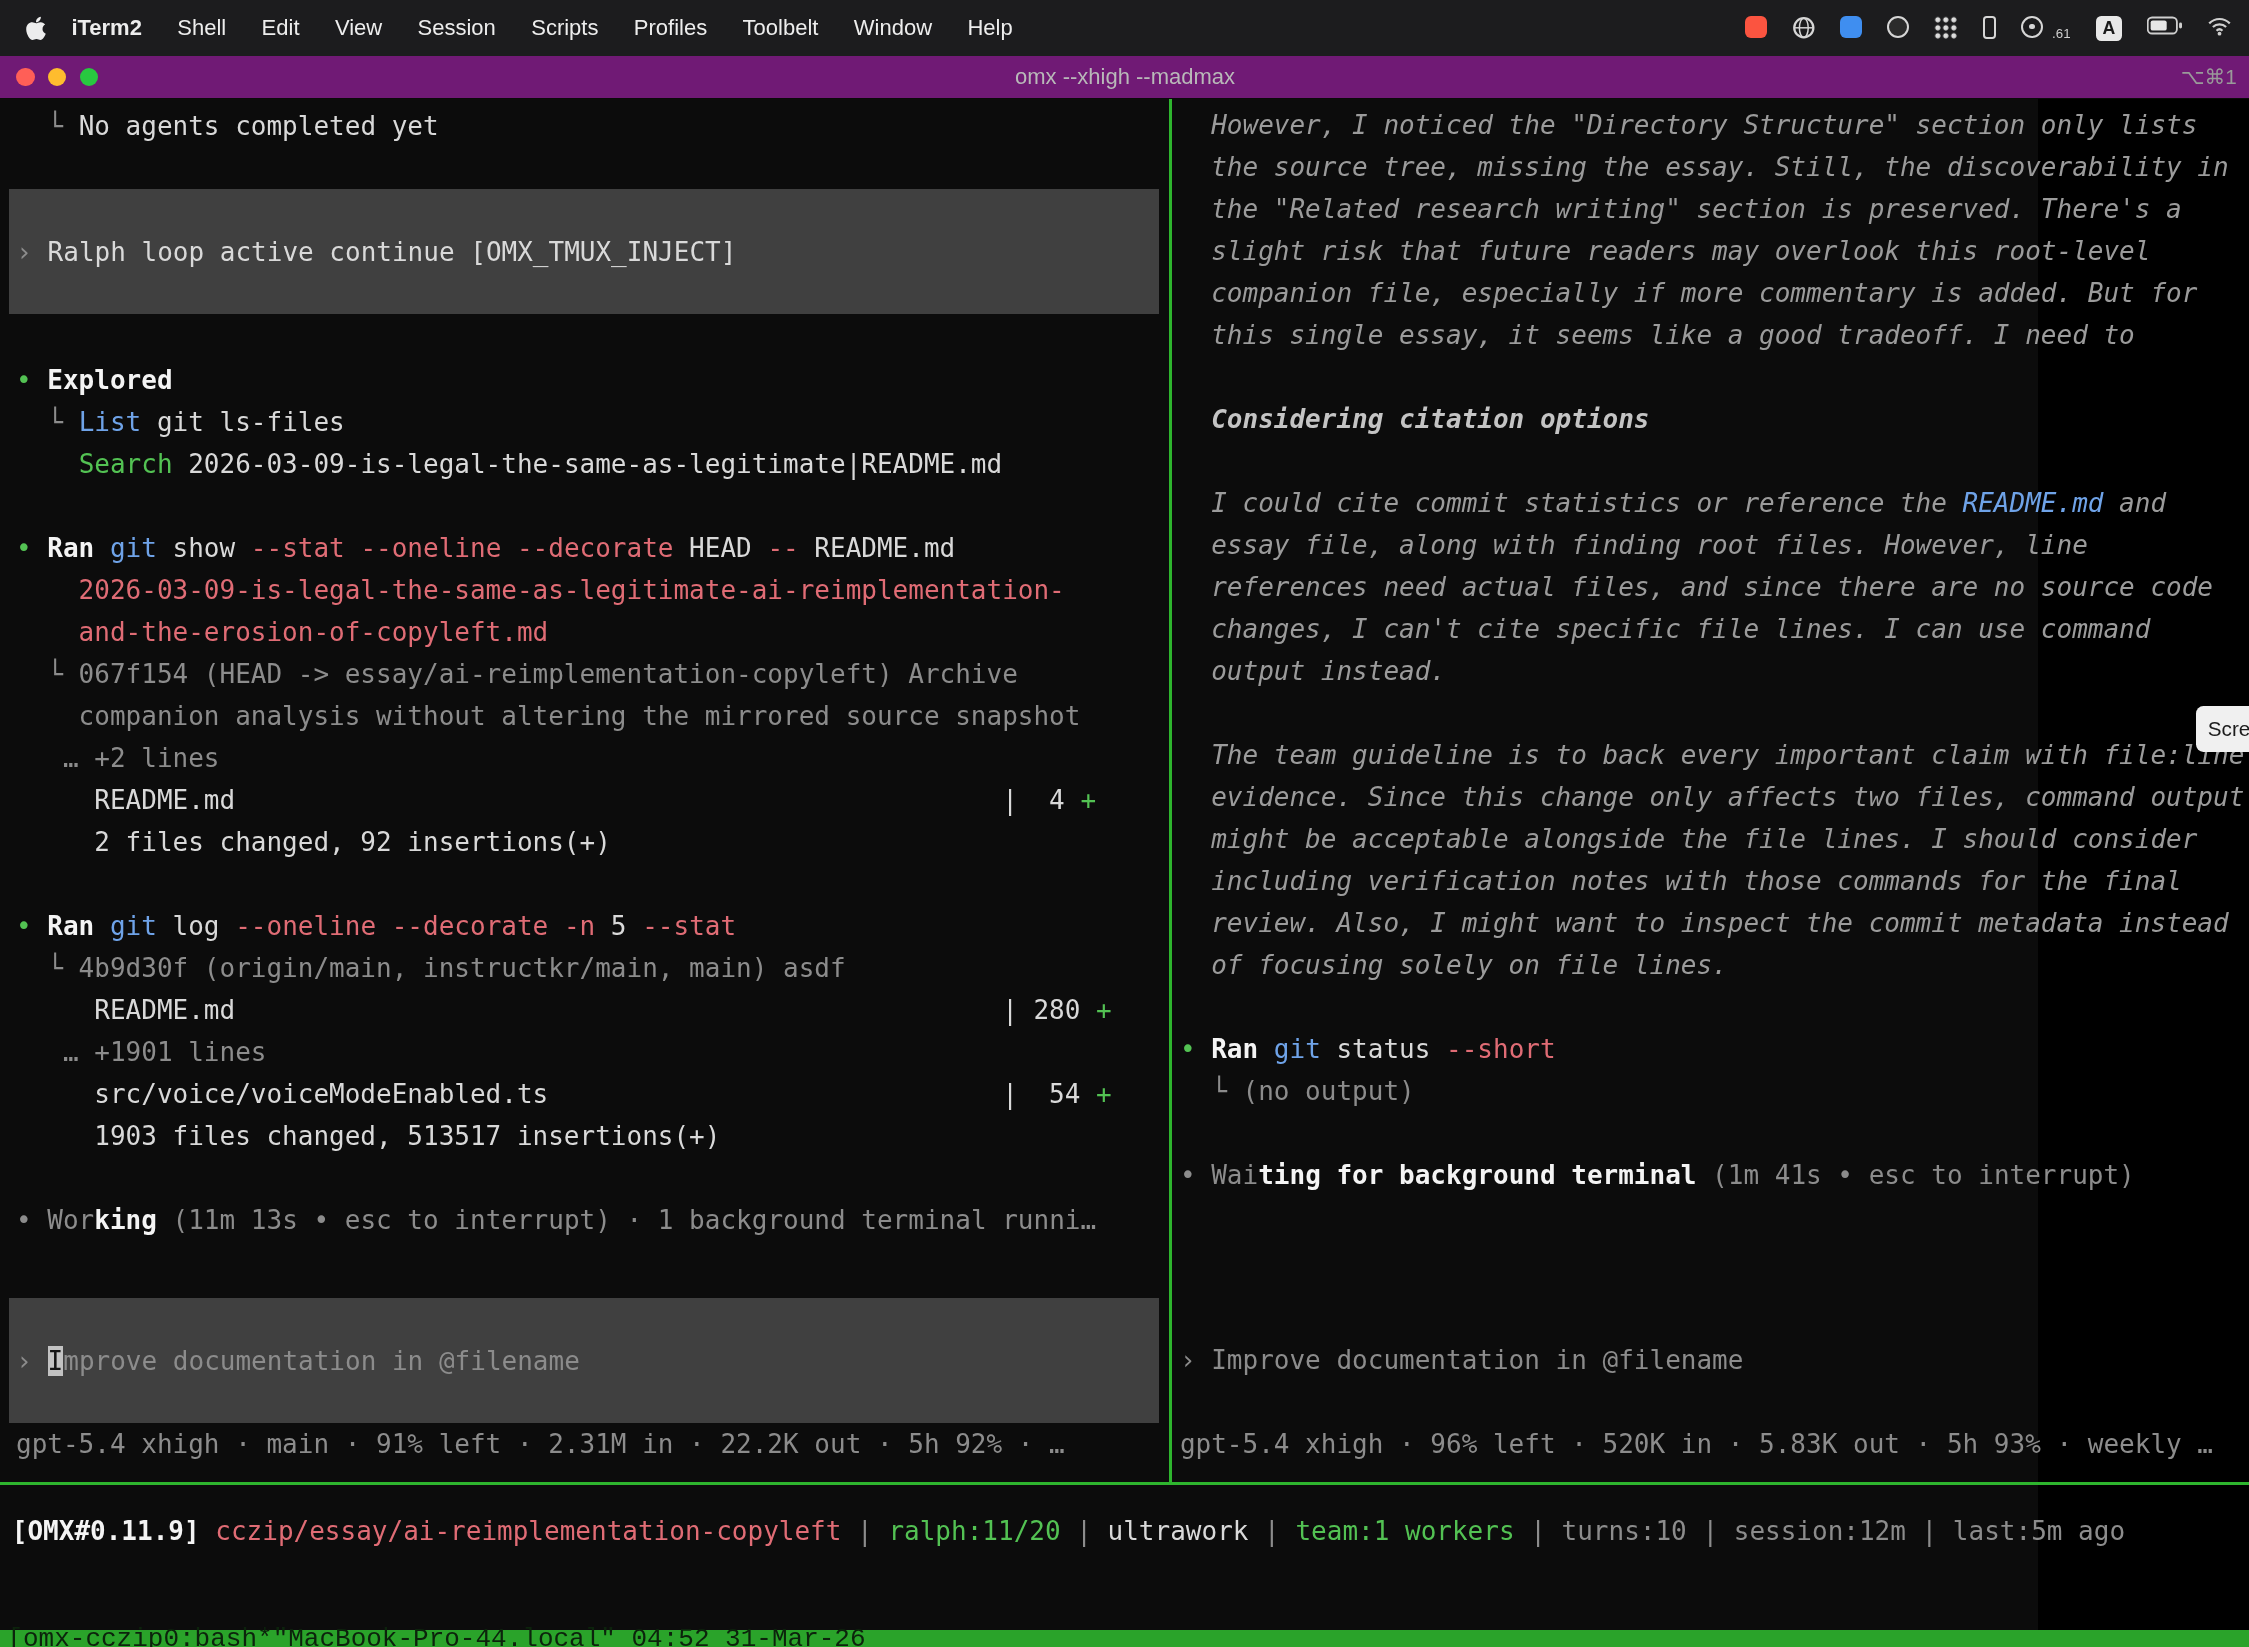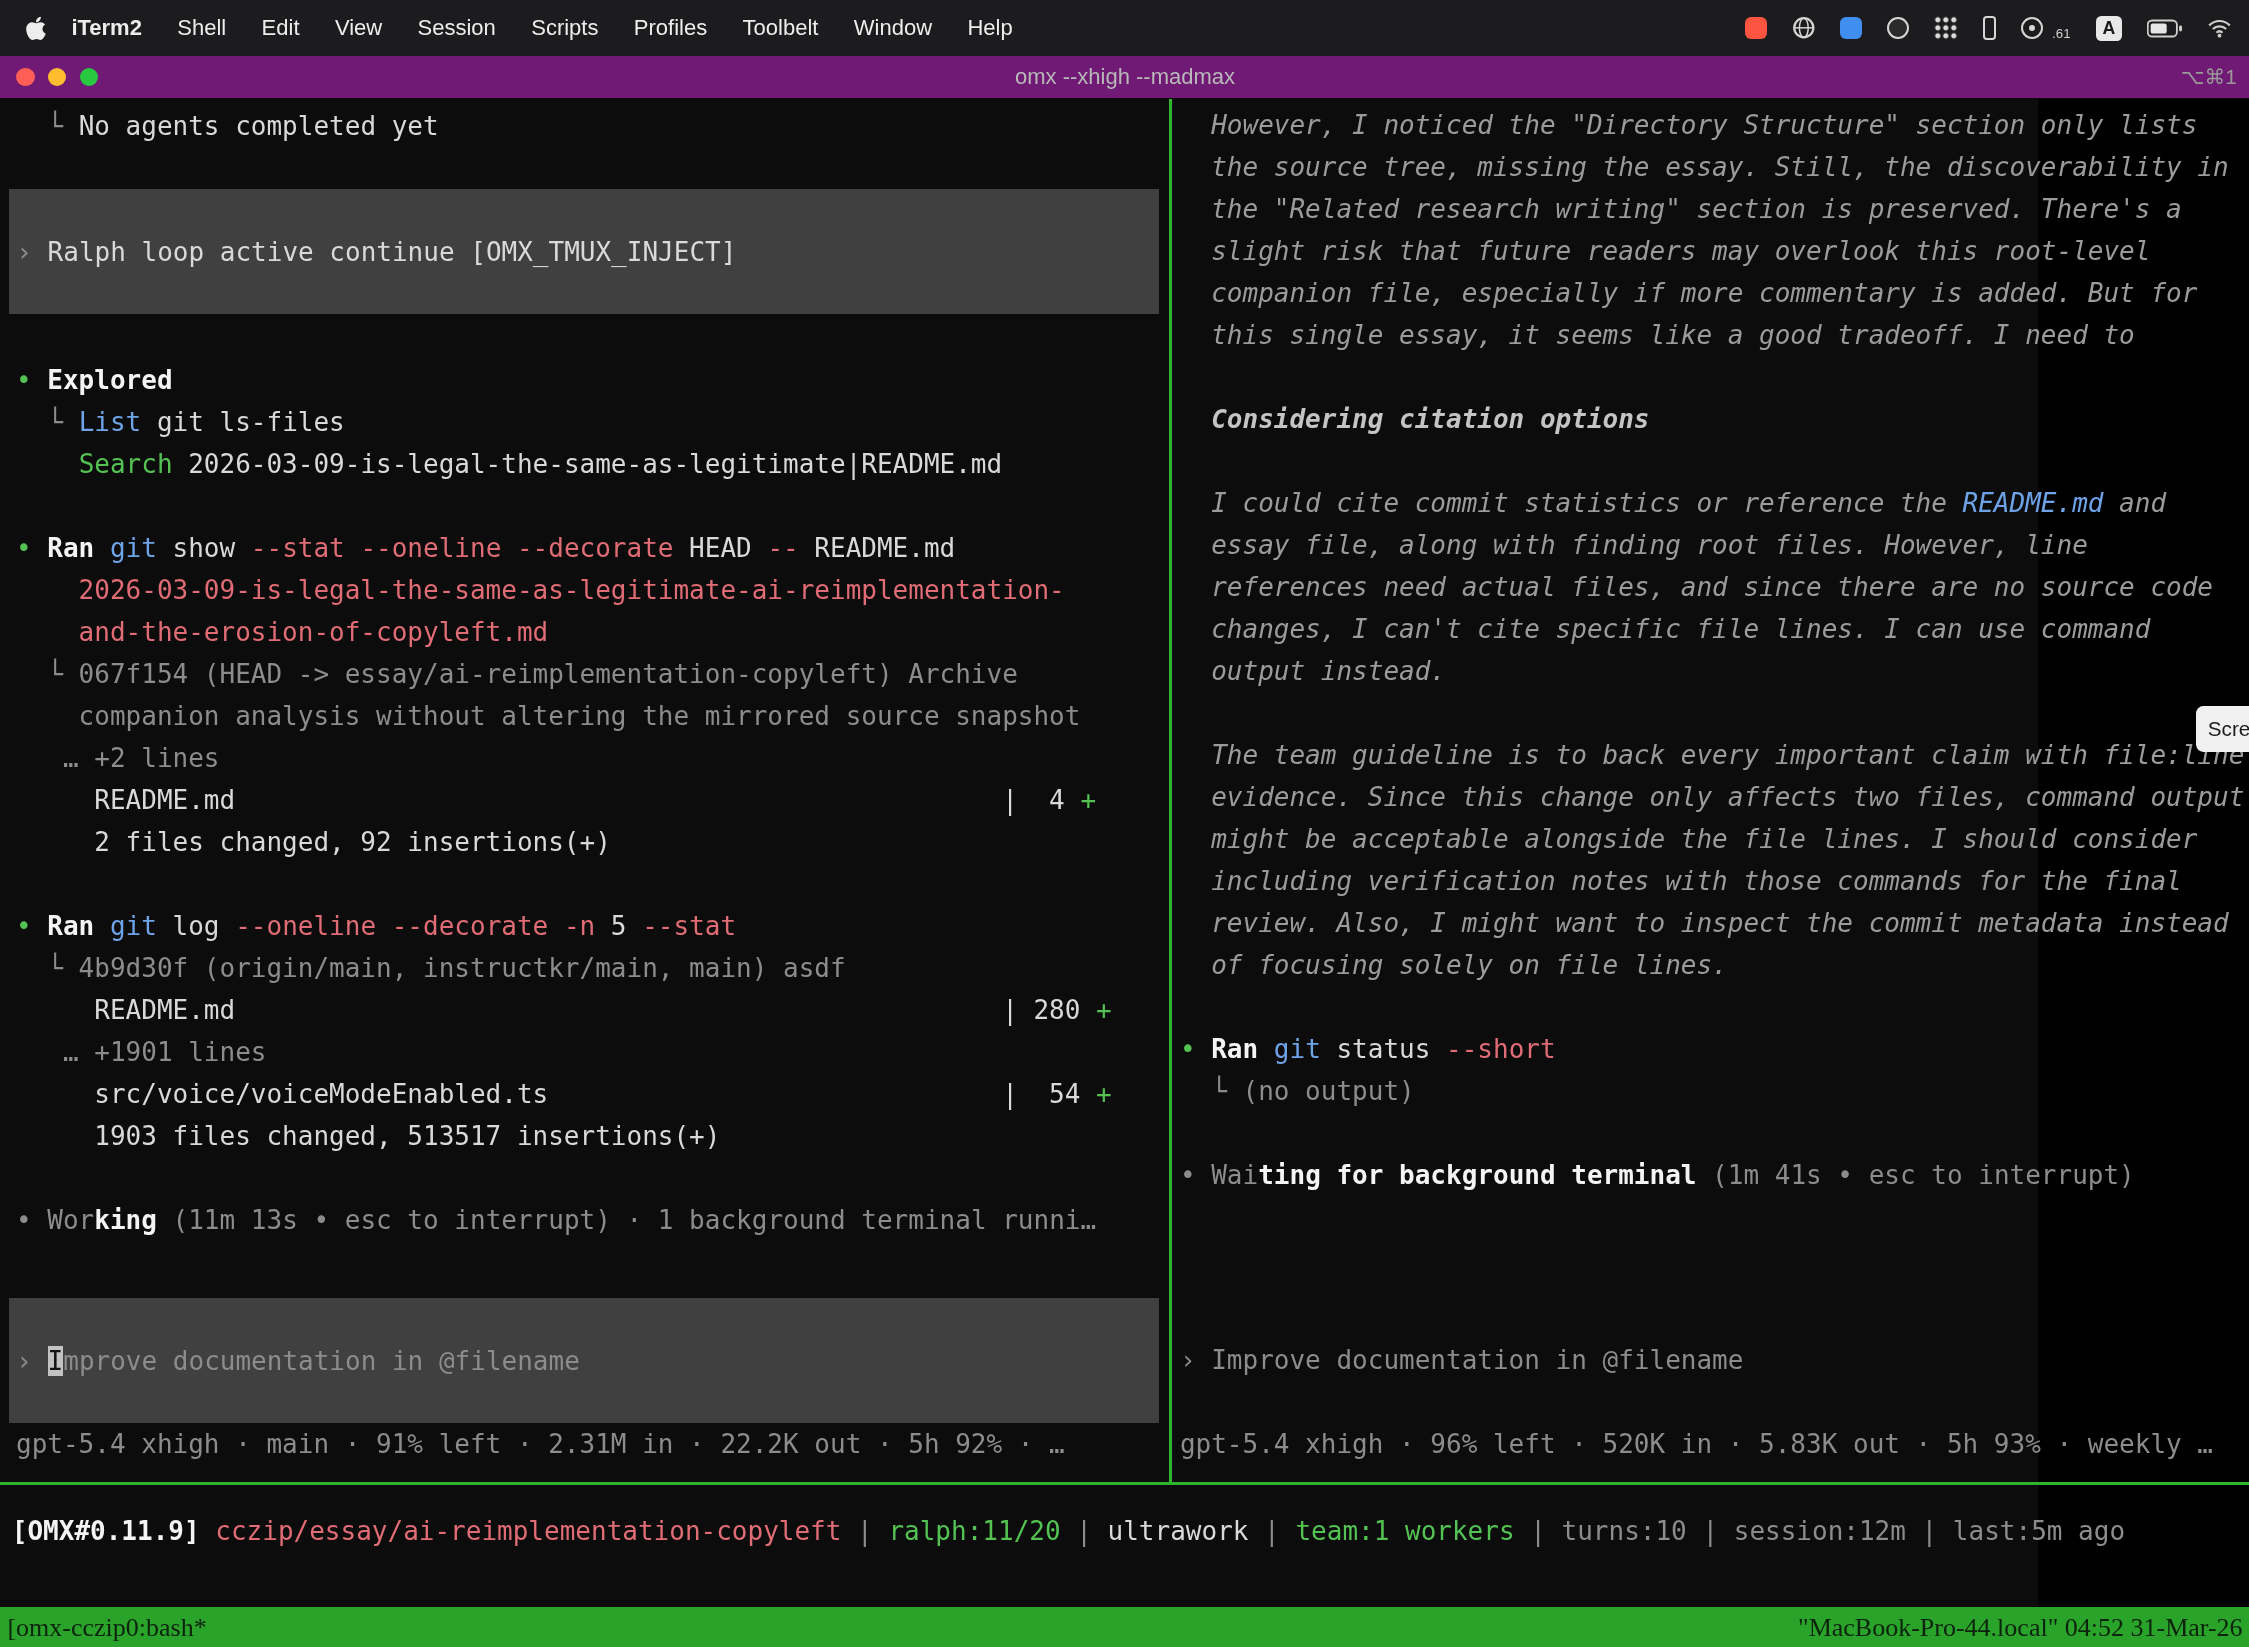--- a/index.html
+++ b/index.html
@@ -6,21 +6,21 @@
   html,body { width:2250px; height:1648px; }
   body { position:relative; overflow:hidden; background:#000; font-family:"Liberation Sans", sans-serif; }
 
   
   .menubar { position:absolute; top:0; left:0; width:2250px; height:56px; background:#1c1c1e;
              display:flex; align-items:center; padding:0 14.8px 0 22px; color:#f0f0f0; font-size:22px; }
   .mb-left { display:flex; align-items:center; }
   .mb-item { padding:0 17.7px; color:#ededed;text-align:center; }
   .mb-item.bold { font-weight:bold; }
   .apple-svg { height:26.6px; width:auto; display:block; margin:0 7.4px 0 4.4px; }
-  .mb-icons { margin-left:auto; display:flex; align-items:center; gap:25px; padding-right:3px; }
+  .mb-icons { margin-left:auto; display:flex; gap:25px; padding-right:3px; }
   .rec { width:22px; height:22px; border-radius:5.9px; background:#fb5440; display:inline-block; }
   .blue-app { width:22px; height:22px; border-radius:5.9px; background:#3f8ef0; display:inline-block; }
   .ring { width:22px; height:22px; border-radius:50%; border:2.2px solid #d6d6d6; background:#2b2b2b; display:inline-block; }
   .dots { width:23.6px; height:23.6px; display:inline-block;
           background-image:radial-gradient(circle, #dcdcdc 2.2px, transparent 3px);
           background-size:8px 8px; background-position:center; }
   .phone { width:13.3px; height:23.6px; border:2.2px solid #d6d6d6; border-radius:3.7px; display:inline-block; }
   .face { width:22px; height:22px; border-radius:50%; border:2.2px solid #d6d6d6; display:inline-flex; align-items:center; justify-content:center; }
   .face i { width:5.9px; height:5.9px; border-radius:50%; background:#d6d6d6; }
   .badge { font-size:13.3px; color:#cfcfcf; font-style:normal; margin-left:-16px; align-self:flex-end; }
@@ -61,23 +61,23 @@
   .s-dim { color:#8c8c8c; }
   .s-grn { color:#53c253; }
   .s-blu { color:#6fa3e8; }
   .s-red { color:#e06c75; }
   .s-it  { color:#9b9b9b; font-style:italic; }
   .s-itb { color:#c4c4c4; font-style:italic; font-weight:bold; }
   .s-itblu { color:#6fa3e8; font-style:italic; }
   .s-cur { background:#c2c2c2; color:#141414; }
 
   
-  .tmuxbar { position:absolute; left:0; bottom:0; width:2250px; height:41px; background:#2aa32a;
-             color:#0c230c; font-family:Liberation Serif, serif; font-size:26px;
-             display:flex; align-items:center; justify-content:space-between; padding:0 7.4px; white-space:pre; }
+  .tmuxbar { position:absolute; left:0; bottom:0; width:2250px; height:18px; background:#2aa32a;
+             color:#0c230c; font-family:Liberation Mono, monospace; font-size:26px;
+             display:flex; align-items:center; padding:0 7.4px; white-space:pre; }
 
   
   .scre-tip { position:absolute; left:2196px; top:706px; width:118px; height:46px; background:#f0f0f0;
               border-radius:7.4px 0 0 7.4px; color:#1c1c1c; font-size:20.7px; display:flex; align-items:center; padding-left:11.8px; }
 </style>
 </head>
 <body>
 
 <div class="menubar">
   <div class="mb-left">

